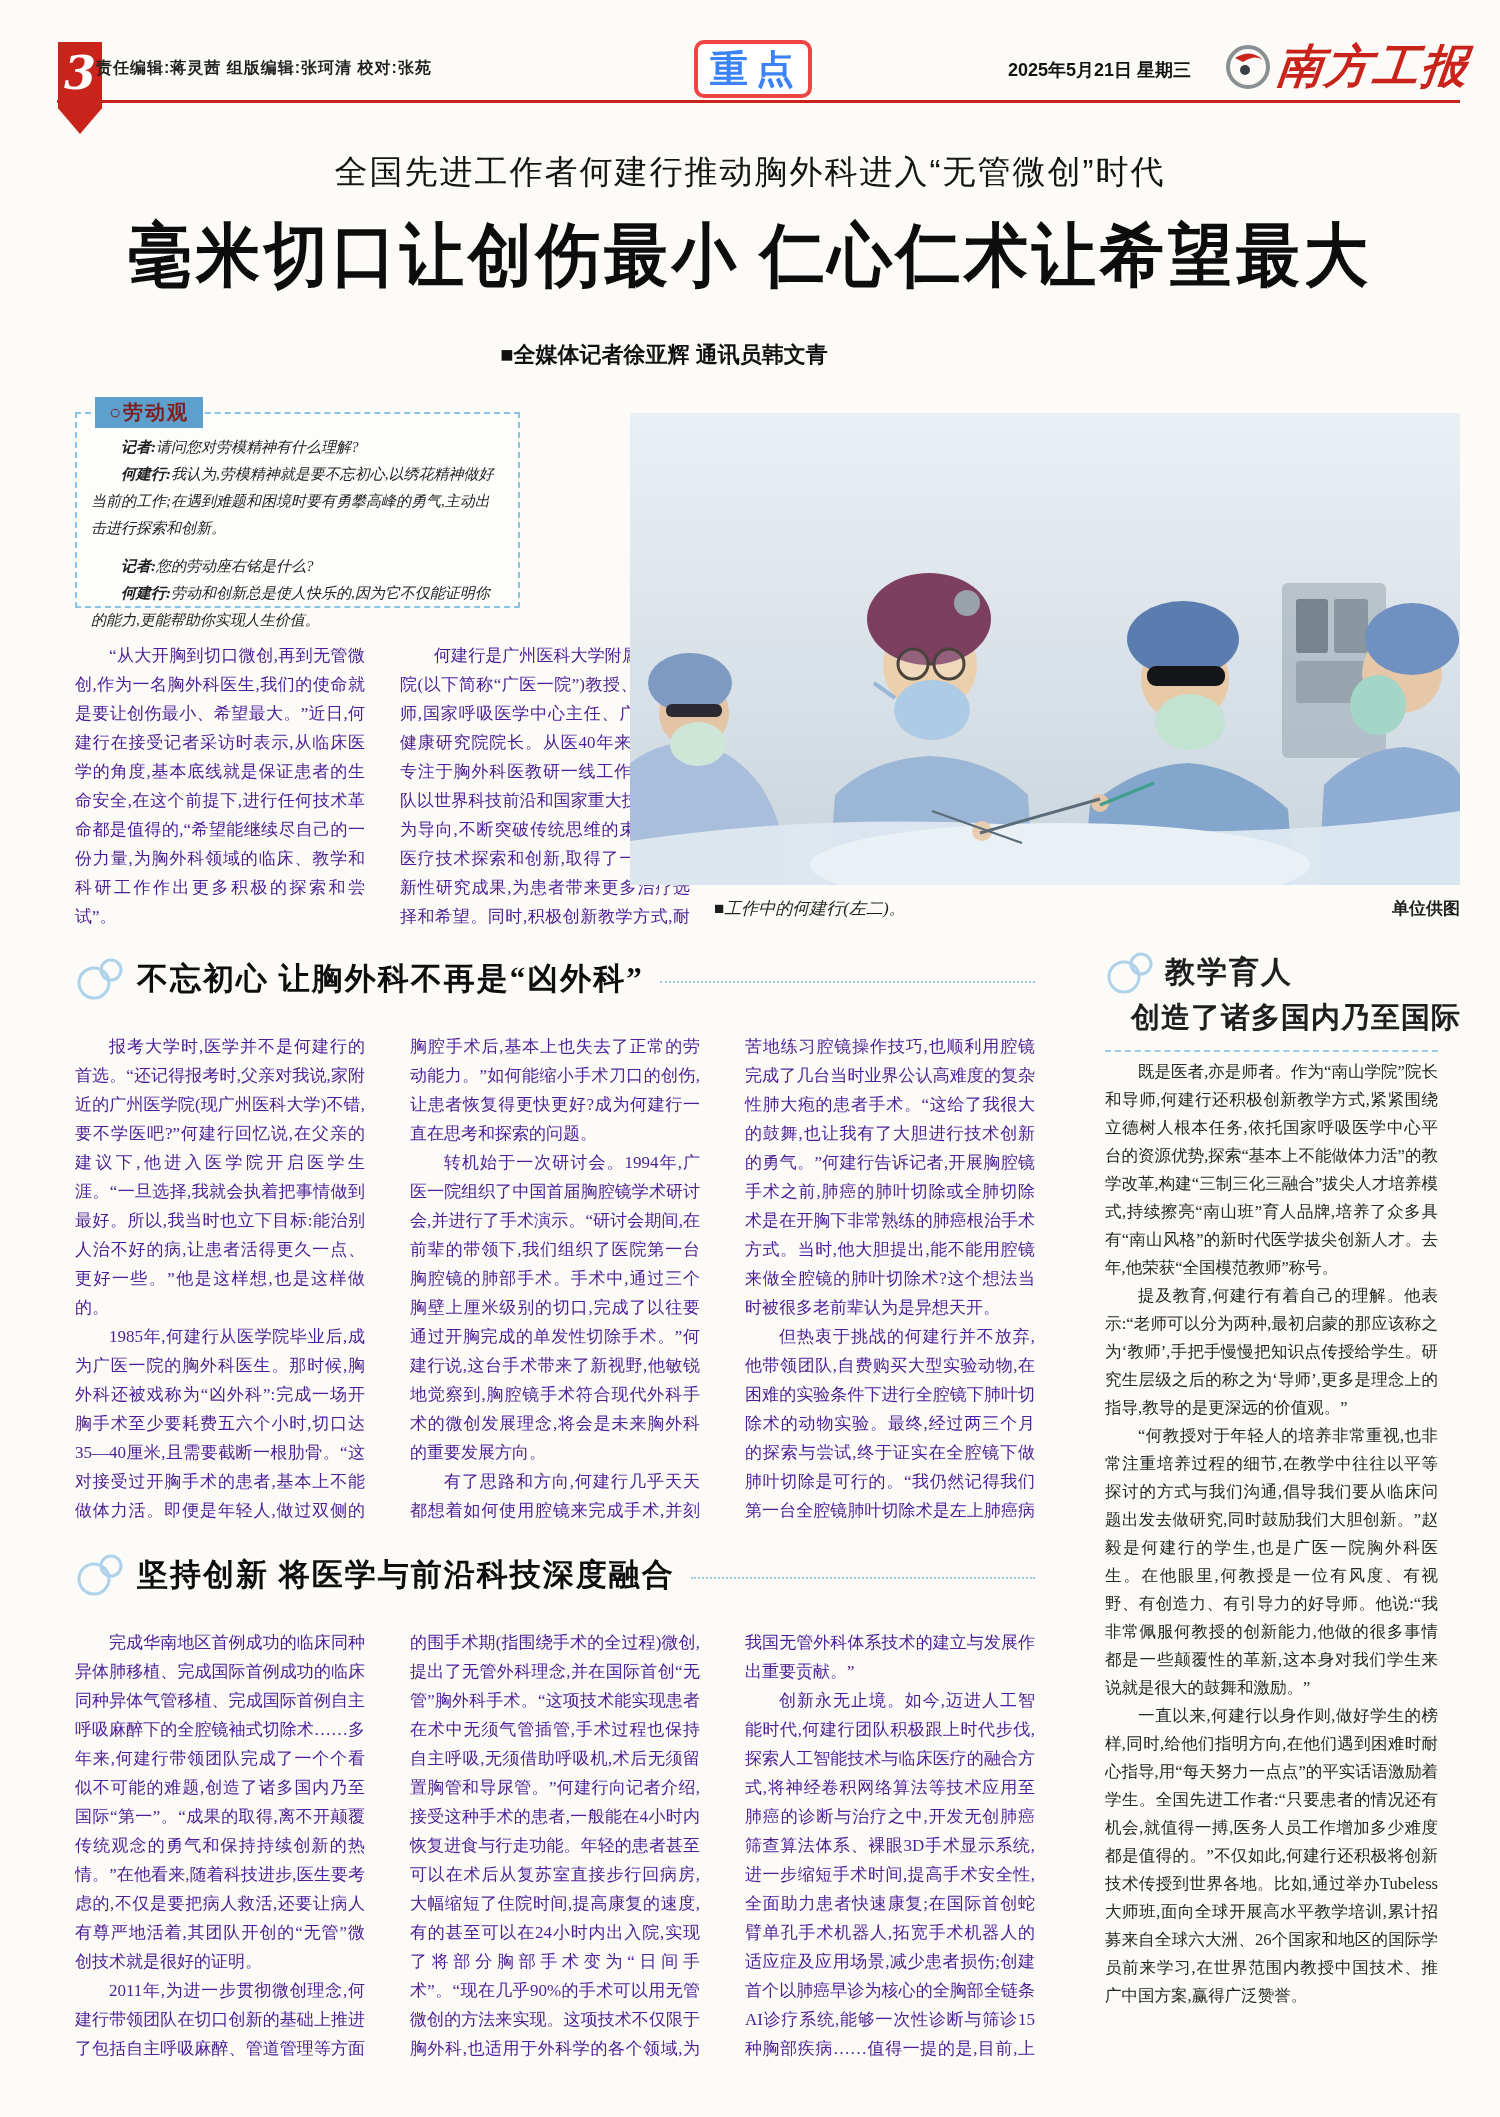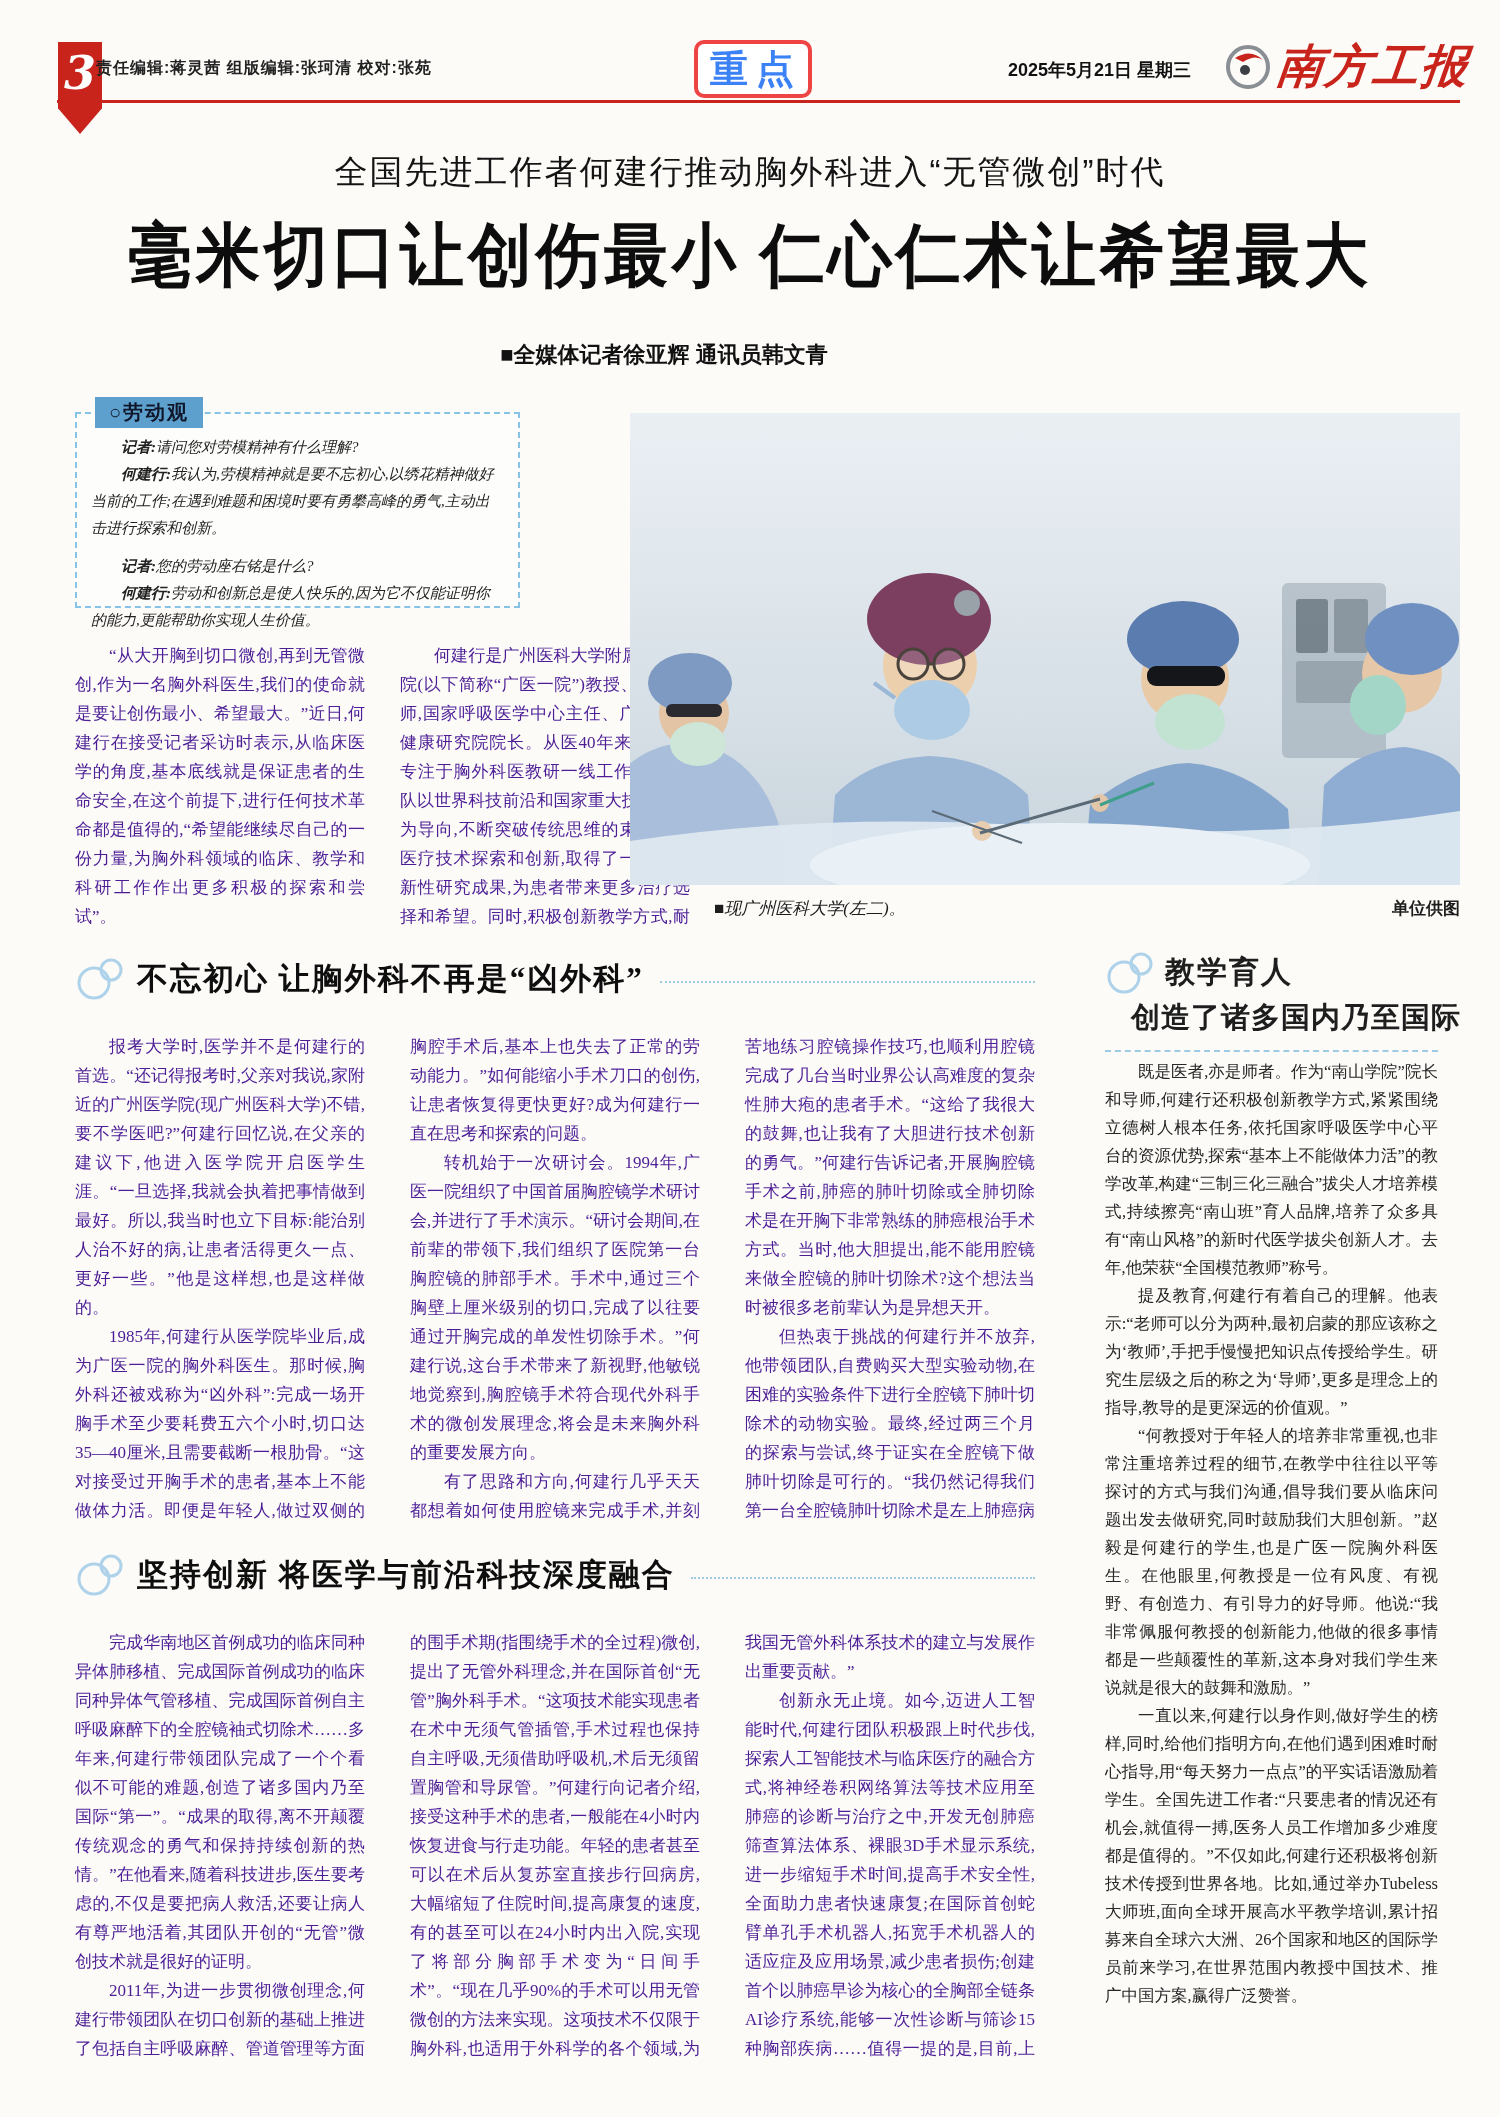--- a/index.html
+++ b/index.html
@@ -43,21 +43,21 @@
     font-size:64px; font-weight:900; letter-spacing:4px; color:#0d0d0d; transform:scale(1,1.08); }
   .byline { position:absolute; left:0; top:340px; width:1328px; text-align:center;
     font-size:22px; font-weight:700; color:#111; }
 
   
   .ibox {
     position:absolute; left:75px; top:412px; width:445px; height:196px;
     border:2px dashed #86c3e6; background:#fdfdfb; padding:20px 14px 0 14px;
   }
   .ibox-label {
-    position:absolute; left:18px; top:-17px; background:#5ea0cd; color:#0f172a;
+    position:absolute; left:18px; top:-17px; background:#5ea0cd; color:#7f1d1d;
     font-size:20px; font-weight:700; padding:2px 14px; letter-spacing:2px;
   }
   .ibox p { font-size:15px; line-height:27px; text-indent:2em; color:#222;
     font-style:italic; }
   .ibox p b { font-style:italic; }
   .ibox p.qa-gap { margin-top:11px; }
 
   
   .intro {
     position:absolute; left:75px; top:641px; width:615px; height:312px;
@@ -176,21 +176,21 @@
       <path d="M0 472 L0 428 Q200 398 420 414 Q640 428 830 398 L830 472 Z" fill="#dde8f0" opacity="0.95"></path>
       <ellipse cx="430" cy="452" rx="250" ry="42" fill="#e9f1f6"></ellipse>
       <circle cx="352" cy="418" r="10" fill="#e8cdb0"></circle>
       <circle cx="470" cy="390" r="9" fill="#e3c6a8"></circle>
       <line x1="350" y1="420" x2="470" y2="386" stroke="#5a6a76" stroke-width="3"></line>
       <line x1="392" y1="430" x2="302" y2="398" stroke="#5a6a76" stroke-width="2"></line>
       <line x1="470" y1="392" x2="524" y2="370" stroke="#3f9e8c" stroke-width="3"></line>
     </svg>
   </div>
   <div class="caption-row">
-    <span class="caption">■现广州医科大学(左二)。</span>
+    <span class="caption">■工作中的何建行(左二)。</span>
     <span class="credit">单位供图</span>
   </div>
 
   <div class="sec-head" style="left:75px; top:956px; width:960px;">
     <svg class="sec-icon" viewBox="0 0 52 46">
       <circle cx="19" cy="27" r="15" fill="none" stroke="#aed2ea" stroke-width="3"></circle>
       <circle cx="36" cy="14" r="10" fill="none" stroke="#aed2ea" stroke-width="3"></circle>
     </svg>
     <span class="sec-title serif">不忘初心 让胸外科不再是“凶外科”</span>
     <span class="leader"></span>

